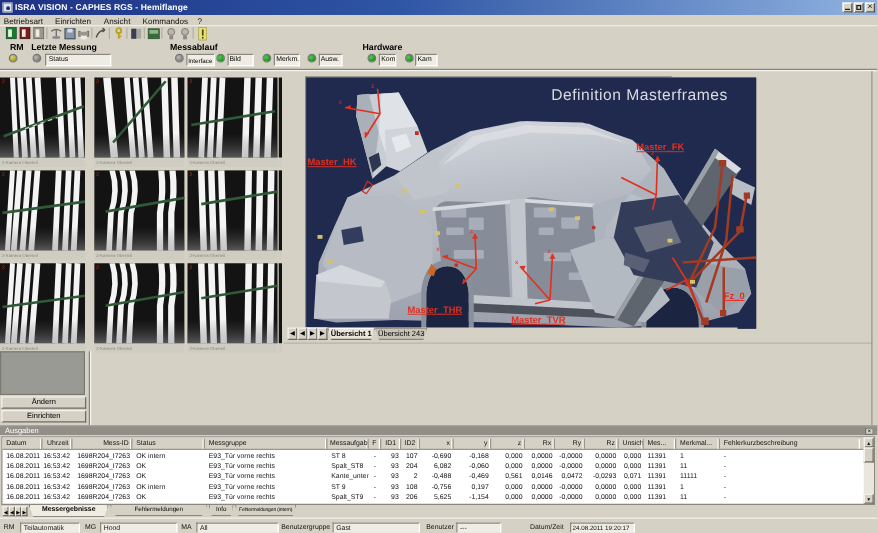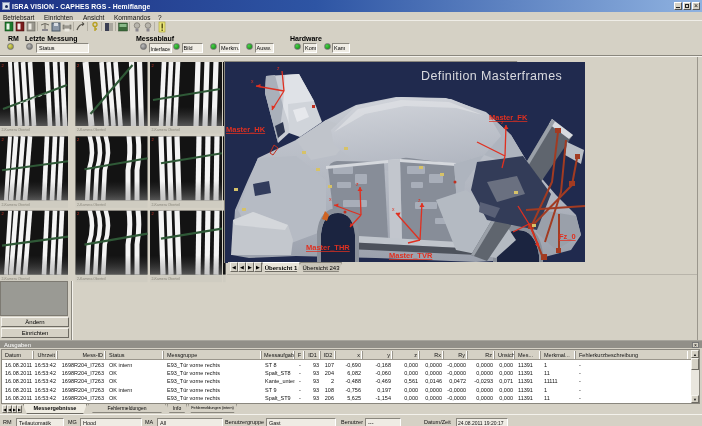--- a/index.html
+++ b/index.html
@@ -293,21 +293,21 @@
 <rect x="223" y="218.1" width="2.6" height="7" fill="#cfccc1"></rect>
 </svg>
 </div>
 
 <div class="abs" style="left:0;top:281px;width:68px;height:35px;background:#9a9a94;border:1px solid #7d7a72;"></div>
 <div class="abs btn3d" style="left:1px;top:317px;width:68px;height:10px;font-size:6px;text-align:center;line-height:9px;">Ändern</div>
 <div class="abs btn3d" style="left:1px;top:328px;width:68px;height:10px;font-size:6px;text-align:center;line-height:9px;">Einrichten</div>
 <div class="abs" style="left:71px;top:281px;width:1px;height:59px;background:#8a877e;"></div>
 <div class="abs" style="left:72px;top:281px;width:1px;height:59px;background:#f4f2ec;"></div>
 
-<div class="abs" style="left:224px;top:61px;width:294px;height:202px;border-top:1px solid #8a877e;border-left:1px solid #8a877e;border-right:1px solid #fff;">
+<div class="abs" style="left:244px;top:61px;width:294px;height:202px;border-top:1px solid #8a877e;border-left:1px solid #8a877e;border-right:1px solid #fff;">
   <div class="abs" id="carpanel" style="left:0;top:0;width:360px;height:201px;background:#202a4e;">
 <svg width="360" height="201" style="position:absolute;left:0;top:0;">
 <defs>
   <linearGradient id="bodyg" x1="0" y1="0" x2="0" y2="1">
     <stop offset="0%" stop-color="#c8ccd3"></stop>
     <stop offset="60%" stop-color="#b0b5bf"></stop>
     <stop offset="100%" stop-color="#9aa0ac"></stop>
   </linearGradient>
   <linearGradient id="roofg" x1="0" y1="0" x2="0.3" y2="1">
     <stop offset="0%" stop-color="#d3d6dc"></stop>

